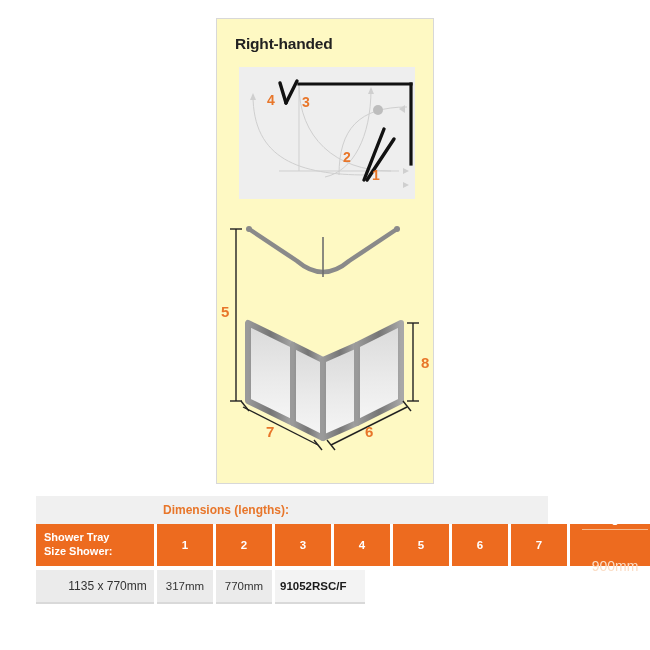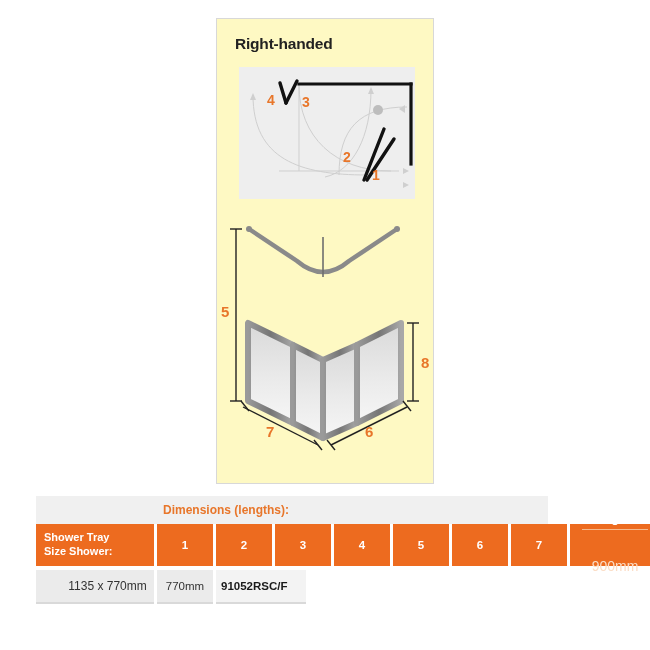--- a/index.html
+++ b/index.html
@@ -286,16 +286,17 @@
     <div class="cell col-n">6</div>
     <div class="cell col-n">7</div>
     <div class="cell last col-last">
       <span class="num-line">8</span>
       <span class="sub-line">900mm</span>
     </div>
   </div>
 
   <div class="data-row">
     <div class="cell first col-first">1135 x 770mm</div>
+    <div class="cell col-n">317mm</div>
     <div class="cell col-n">770mm</div>
     <div class="cell last col-last">91052RSC/F</div>
   </div>
 </div>
 
 </body></html>

